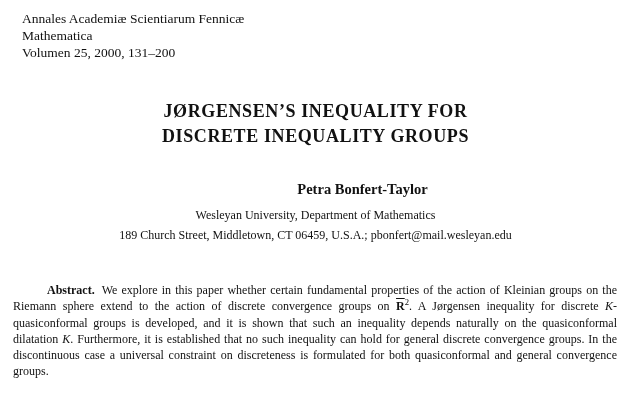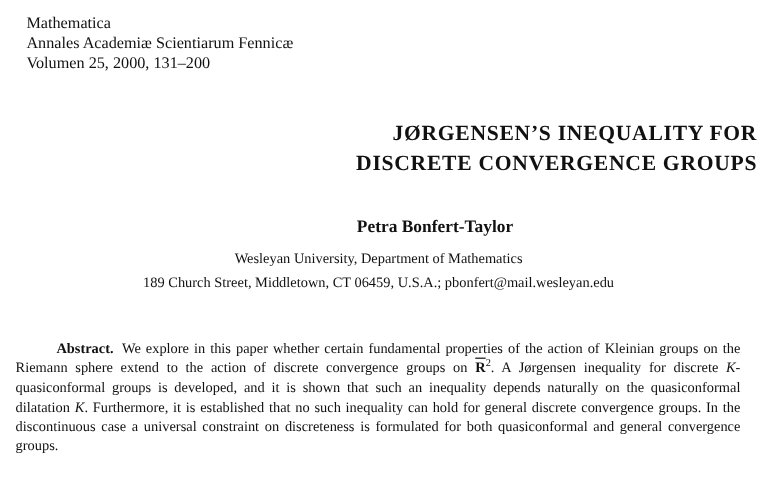--- a/index.html
+++ b/index.html
@@ -23,21 +23,21 @@
     font-size: 13.5px;
     line-height: 17px;
     text-align: left;
     white-space: nowrap;
   }
   .title-block {
     position: absolute;
     top: 99px;
     left: 0;
     width: 100%;
-    text-align: right;
+    text-align: center;
     font-weight: bold;
     font-size: 18px;
     line-height: 25px;
     letter-spacing: 0.6px;
   }
   .author-block {
     position: absolute;
     top: 180px;
     left: 0;
     width: 100%;
@@ -82,28 +82,28 @@
   .seg-math {
     font-style: italic;
   }
 </style>
 </head>
 <body>
 
 <div class="page">
 
   <div class="journal-block">
+    <div>Annales Academiæ Scientiarum Fennicæ</div>
     <div>Mathematica</div>
-    <div>Annales Academiæ Scientiarum Fennicæ</div>
     <div>Volumen 25, 2000, 131–200</div>
   </div>
 
   <div class="title-block">
     <div>JØRGENSEN’S INEQUALITY FOR</div>
-    <div>DISCRETE CONVERGENCE GROUPS</div>
+    <div>DISCRETE INEQUALITY GROUPS</div>
   </div>
 
   <div class="author-block">Petra Bonfert-Taylor</div>
 
   <div class="affiliation-block">
     <div>Wesleyan University, Department of Mathematics</div>
     <div>189 Church Street, Middletown, CT 06459, U.S.A.; pbonfert@mail.wesleyan.edu</div>
   </div>
 
   <p class="abstract-block"><span class="abstract-label">Abstract.</span><span><span>We explore in this paper whether certain fundamental properties of the action of Kleinian groups on the Riemann sphere extend to the action of discrete convergence groups on </span><span class="seg-rbar">R</span><span class="seg-sup">2</span><span>. A Jørgensen inequality for discrete </span><span class="seg-math">K</span><span>-quasiconformal groups is developed, and it is shown that such an inequality depends naturally on the quasiconformal dilatation </span><span class="seg-math">K</span><span>. Furthermore, it is established that no such inequality can hold for general discrete convergence groups. In the discontinuous case a universal constraint on discreteness is formulated for both quasiconformal and general convergence groups.</span></span></p>

